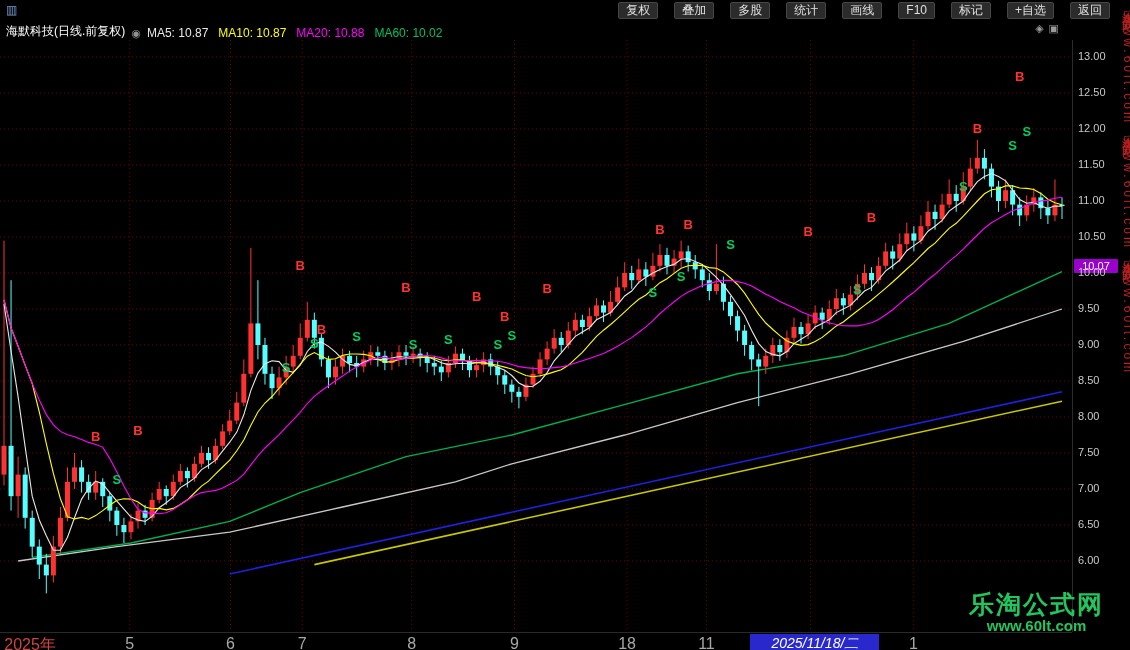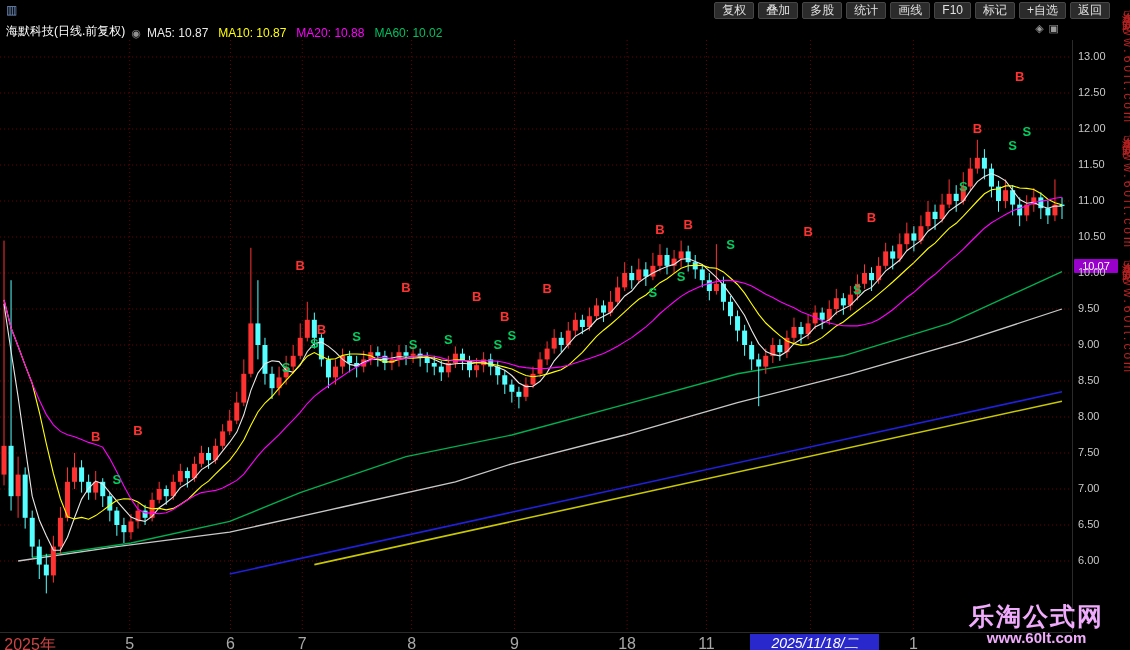--- a/index.html
+++ b/index.html
@@ -5,21 +5,21 @@
   html,body{margin:0;padding:0;background:#000;}
   body{width:1130px;height:650px;position:relative;overflow:hidden;
        font-family:"Liberation Sans",sans-serif;-webkit-font-smoothing:antialiased;}
   
   .toolbar{position:absolute;left:0;top:0;width:1122px;height:20px;background:#000;
            display:flex;align-items:center;border-bottom:1px solid #151515;}
   .win-icon{color:#7799cc;font-size:12px;padding:0 6px;cursor:default;}
   .tabs{display:flex;align-items:center;}
   .tab{color:#cfcfcf;font-size:12px;padding:0 6px;white-space:nowrap;cursor:default;}
   .tab.active{color:#ff3232;}
-  .tbtns{margin-left:auto;display:flex;align-items:center;gap:4px;padding-right:12px;}
+  .tbtns{margin-left:auto;display:flex;align-items:center;gap:16px;padding-right:12px;}
   .tbtn{background:#2b2b2b;border:1px solid #464646;border-radius:2px;color:#e0e0e0;
         font-size:12px;height:15px;line-height:14px;padding:0 7px;white-space:nowrap;cursor:default;}
   
   .infobar{position:absolute;left:0;top:20px;width:1122px;height:20px;display:flex;
            align-items:flex-end;background:#000;font-size:12px;}
   .stock-title{color:#ffffff;padding-left:6px;white-space:nowrap;}
   .ma-set-icon{color:#909090;font-size:11px;padding:0 6px;}
   .ma-label{padding-right:10px;white-space:nowrap;}
   .pane-icons{position:absolute;right:58px;top:2px;color:#9a9a9a;font-size:11px;letter-spacing:5px;}
   
@@ -29,21 +29,21 @@
               border-left:1px solid #2a2a2a;}
   .pl{position:absolute;left:5px;color:#c8c8c8;font-size:11px;}
   .cur-tag{position:absolute;left:1px;width:44px;text-align:center;color:#fff;font-size:11px;
            padding:1px 0;border-radius:1px;}
   
   .time-axis{position:absolute;left:0;top:632px;width:1072px;height:18px;background:#000;
              border-top:1px solid #2a2a2a;}
   .tick{position:absolute;top:2px;color:#a8a8a8;font-size:16px;white-space:nowrap;}
   .sel-date{position:absolute;top:1px;color:#ffffff;font-size:14px;padding:1px 21px;white-space:nowrap;font-style:italic;}
   
-  .watermark{position:absolute;right:26px;bottom:4px;text-align:center;color:#f0abfc;z-index:9;}
+  .watermark{position:absolute;right:26px;bottom:16px;text-align:center;color:#22c55e;z-index:9;}
   .wm1{font-size:25px;font-weight:bold;letter-spacing:2px;line-height:26px;}
   .wm2{font-size:15px;font-weight:bold;line-height:17px;}
   
   .side-strip{position:absolute;right:0;top:0;width:8px;height:650px;overflow:hidden;z-index:8;background:#000;}
   .side-strip span{writing-mode:vertical-rl;color:#bb2222;font-size:12px;letter-spacing:3px;
                    display:block;margin-left:-3px;}
   svg text{font-family:"Liberation Sans",sans-serif;}
 </style>
 </head>
 <body>

